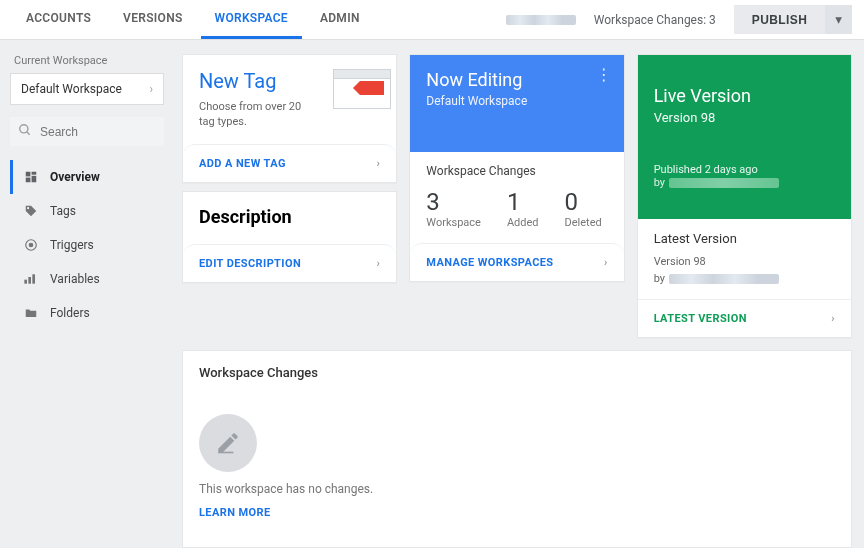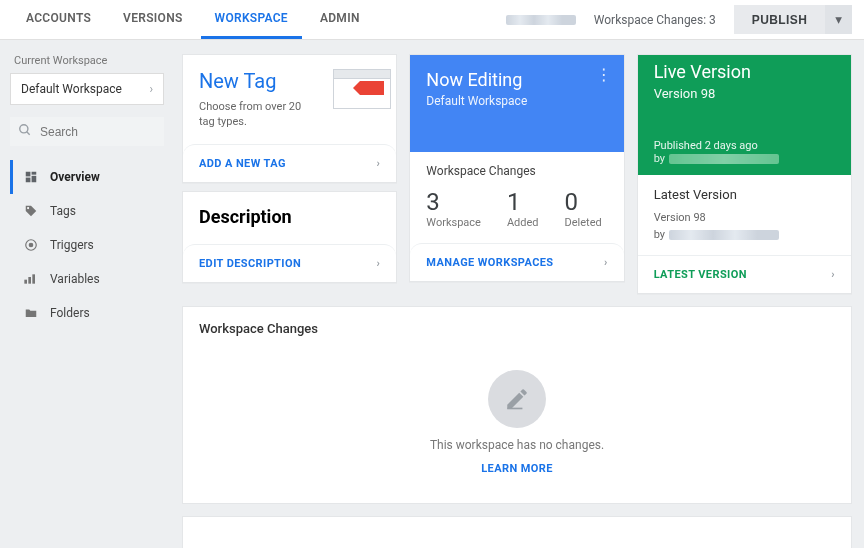--- a/index.html
+++ b/index.html
@@ -40,32 +40,32 @@
 .tag-illust .tag { position:absolute; top:12px; right:-4px; width:24px; height:14px; background:#ea4335; }
 .tag-illust .tag:before { content:""; position:absolute; left:-7px; top:0; border-top:7px solid transparent; border-bottom:7px solid transparent; border-right:7px solid #ea4335; }
 .editing-card .head { background:#4285f4; color:#fff; padding: 14px 16px 44px; position:relative; }
 .editing-title { font-size:18px; font-weight:400; }
 .editing-sub { font-size:12px; opacity:0.9; margin-top:4px; }
 .kebab { position:absolute; top:12px; right:12px; cursor:pointer; color:#fff; opacity:0.85; font-size:16px; line-height:1; }
 .stats { display:flex; padding: 10px 16px 14px; gap: 26px; }
 .stat .num { font-size:24px; color:#3c4043; }
 .stat .lbl { font-size:11px; color:#777; }
 .stats-title { font-size:12px; color:#444; padding:12px 16px 0; }
-.live-card .head { background:#0f9d58; color:#fff; padding: 6px 16px; min-height: 120px; }
+.live-card .head { background:#0f9d58; color:#fff; padding: 30px 16px; min-height: 120px; }
 .live-title { font-size:18px; font-weight:400; }
 .live-sub { font-size:13px; opacity:0.95; margin-top:4px; }
 .live-pub { font-size:11px; margin-top:38px; opacity:0.9; }
 .live-by { font-size:11px; opacity:0.85; display:flex; align-items:center; gap:4px; }
 .latest-body { padding: 12px 16px; }
 .latest-title { font-size:13px; color:#333; margin-bottom:8px; }
 .latest-line { font-size:11px; color:#666; line-height:1.5; }
 .latest-line.byline { display:flex; align-items:center; gap:4px; }
 .wc-card { background:#fff; border:1px solid #e4e6e8; padding: 14px 16px 20px; margin-bottom:12px; }
 .wc-title { font-size:13px; color:#333; font-weight:500; }
-.wc-empty { display:flex; flex-direction:column; align-items:center; padding: 34px 0 8px; gap:10px; }
+.wc-empty { display:flex; flex-direction:column; align-items:flex-start; padding: 34px 0 8px; gap:10px; }
 .edit-circle { width:58px; height:58px; border-radius:50%; background:#dadce0; display:flex; align-items:center; justify-content:center; color:#9aa0a6; }
 .wc-msg { font-size:12px; color:#777; }
 .wc-link { font-size:11px; font-weight:700; color:#1a73e8; letter-spacing:0.4px; cursor:pointer; }
 .history-card { background:#fff; border:1px solid #e4e6e8; padding: 16px; display:flex; justify-content:space-between; align-items:center; font-size:13px; color:#333; cursor:pointer; }
 .chev { color:#9aa0a6; }
 .desc-title { color:#000000; font-size:18px; font-weight:700; }
 </style>
 </head>
 <body>
 

